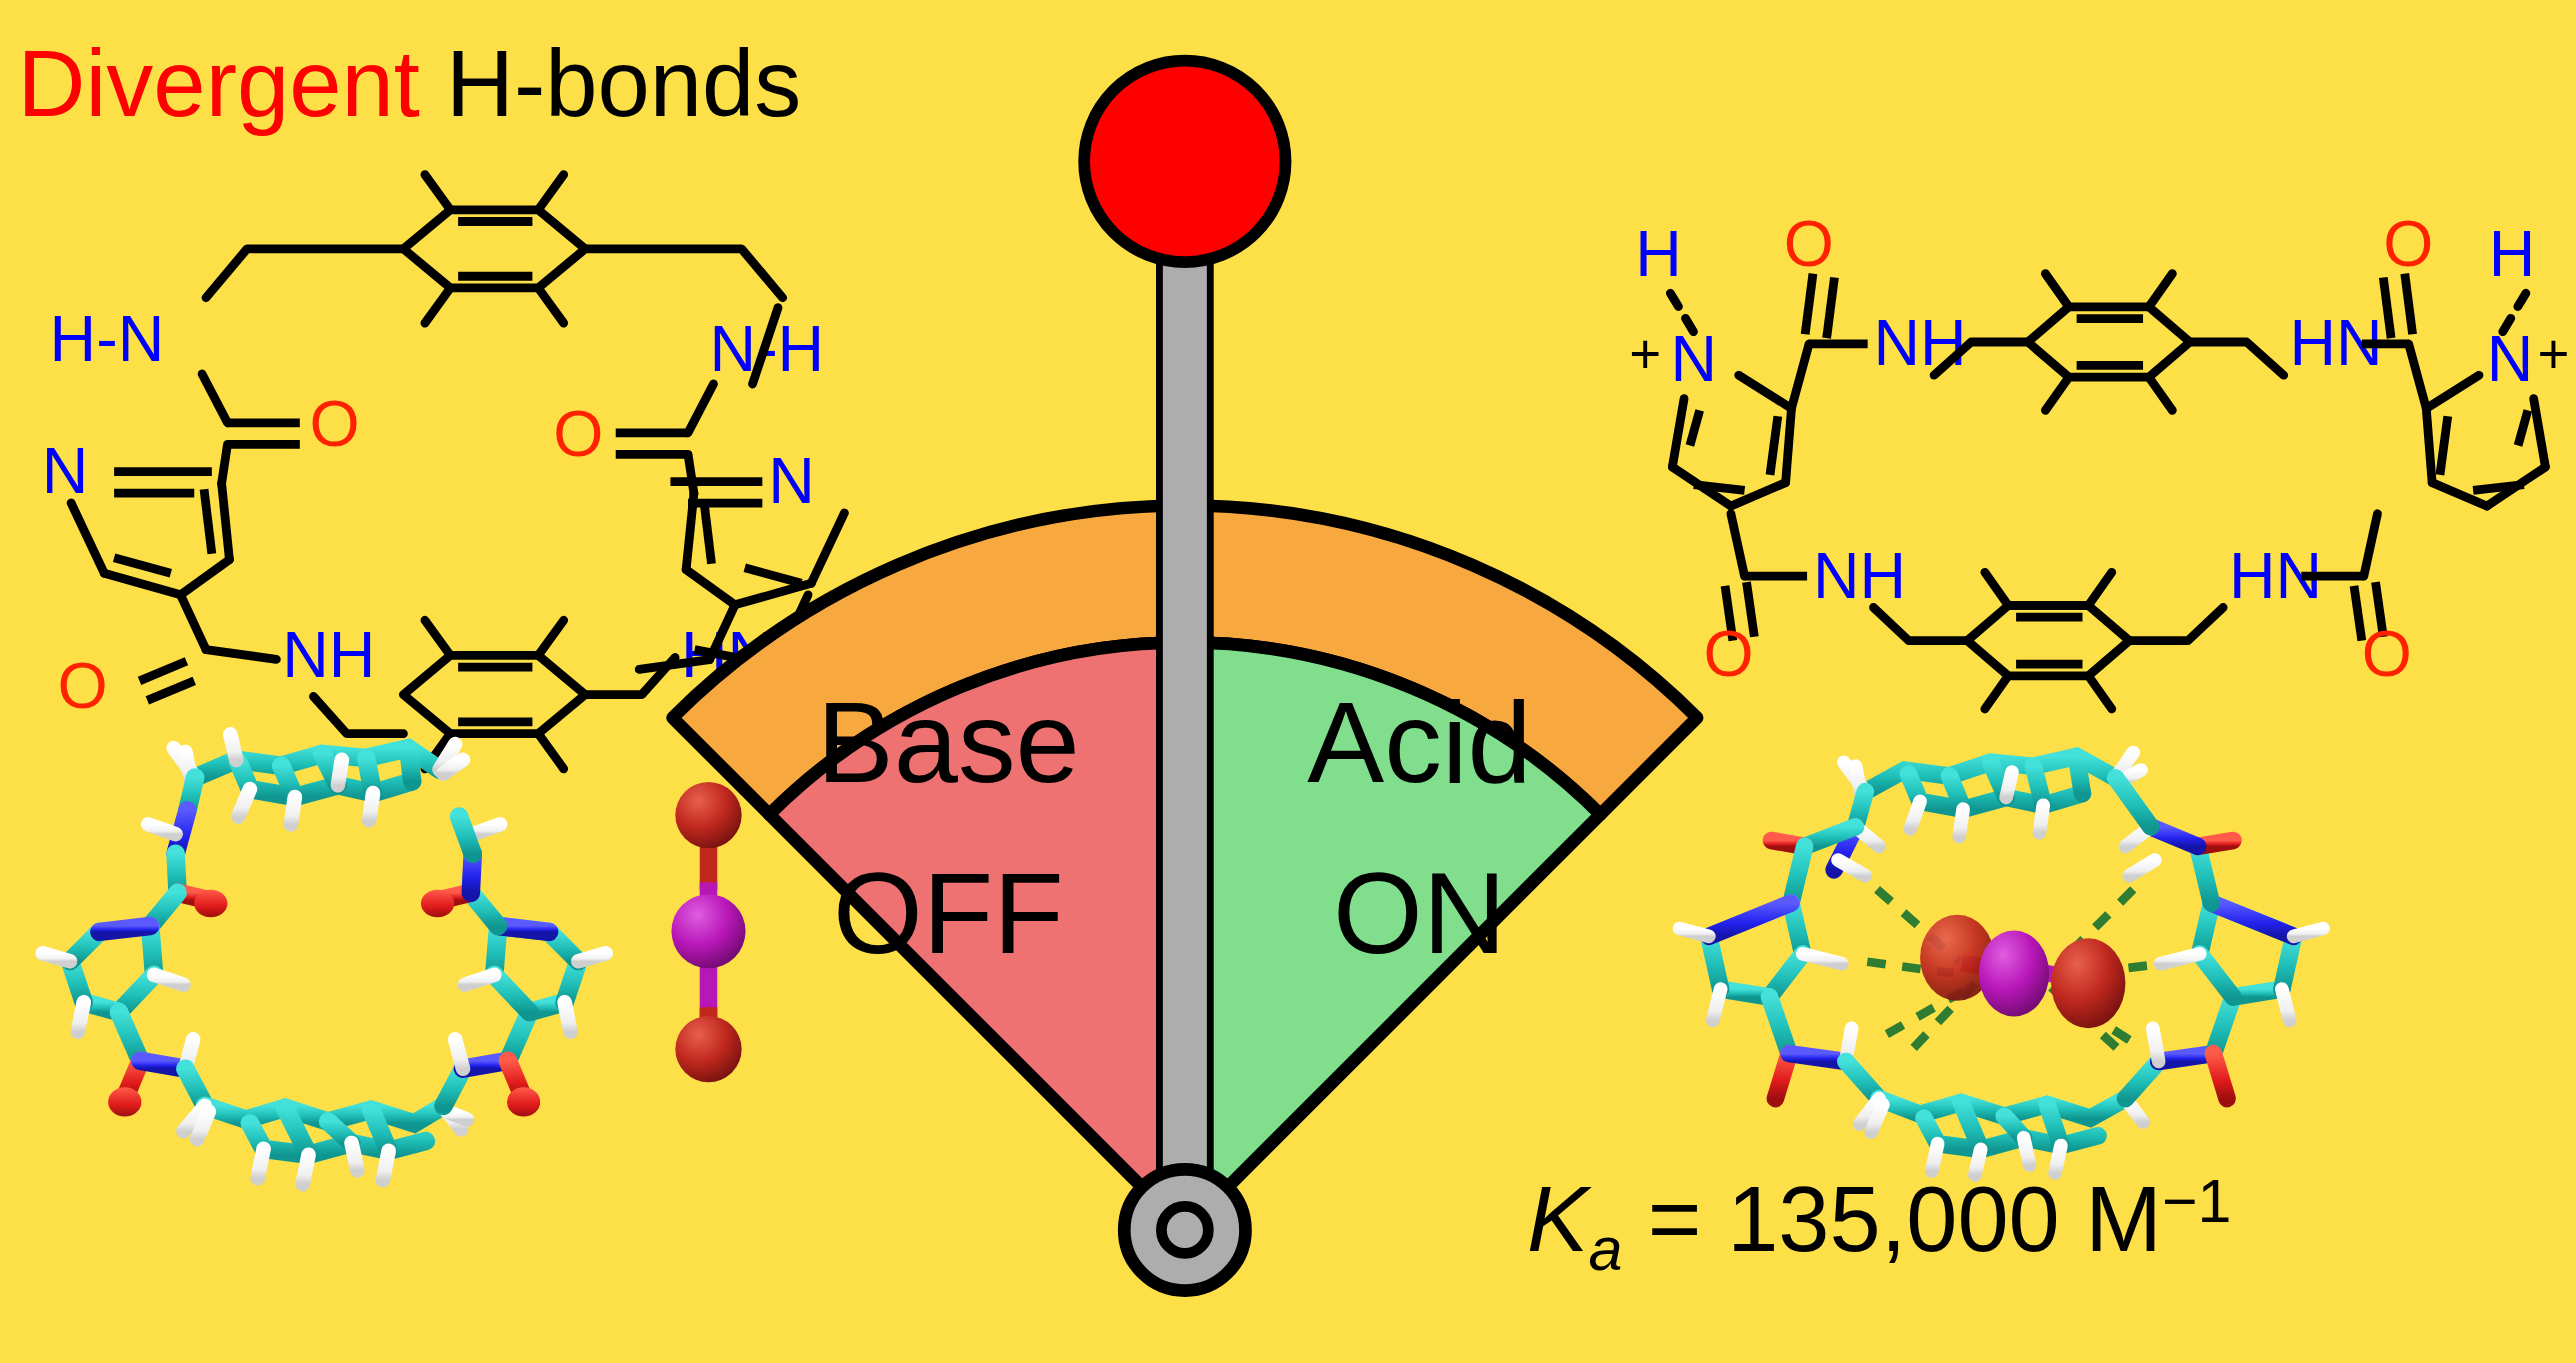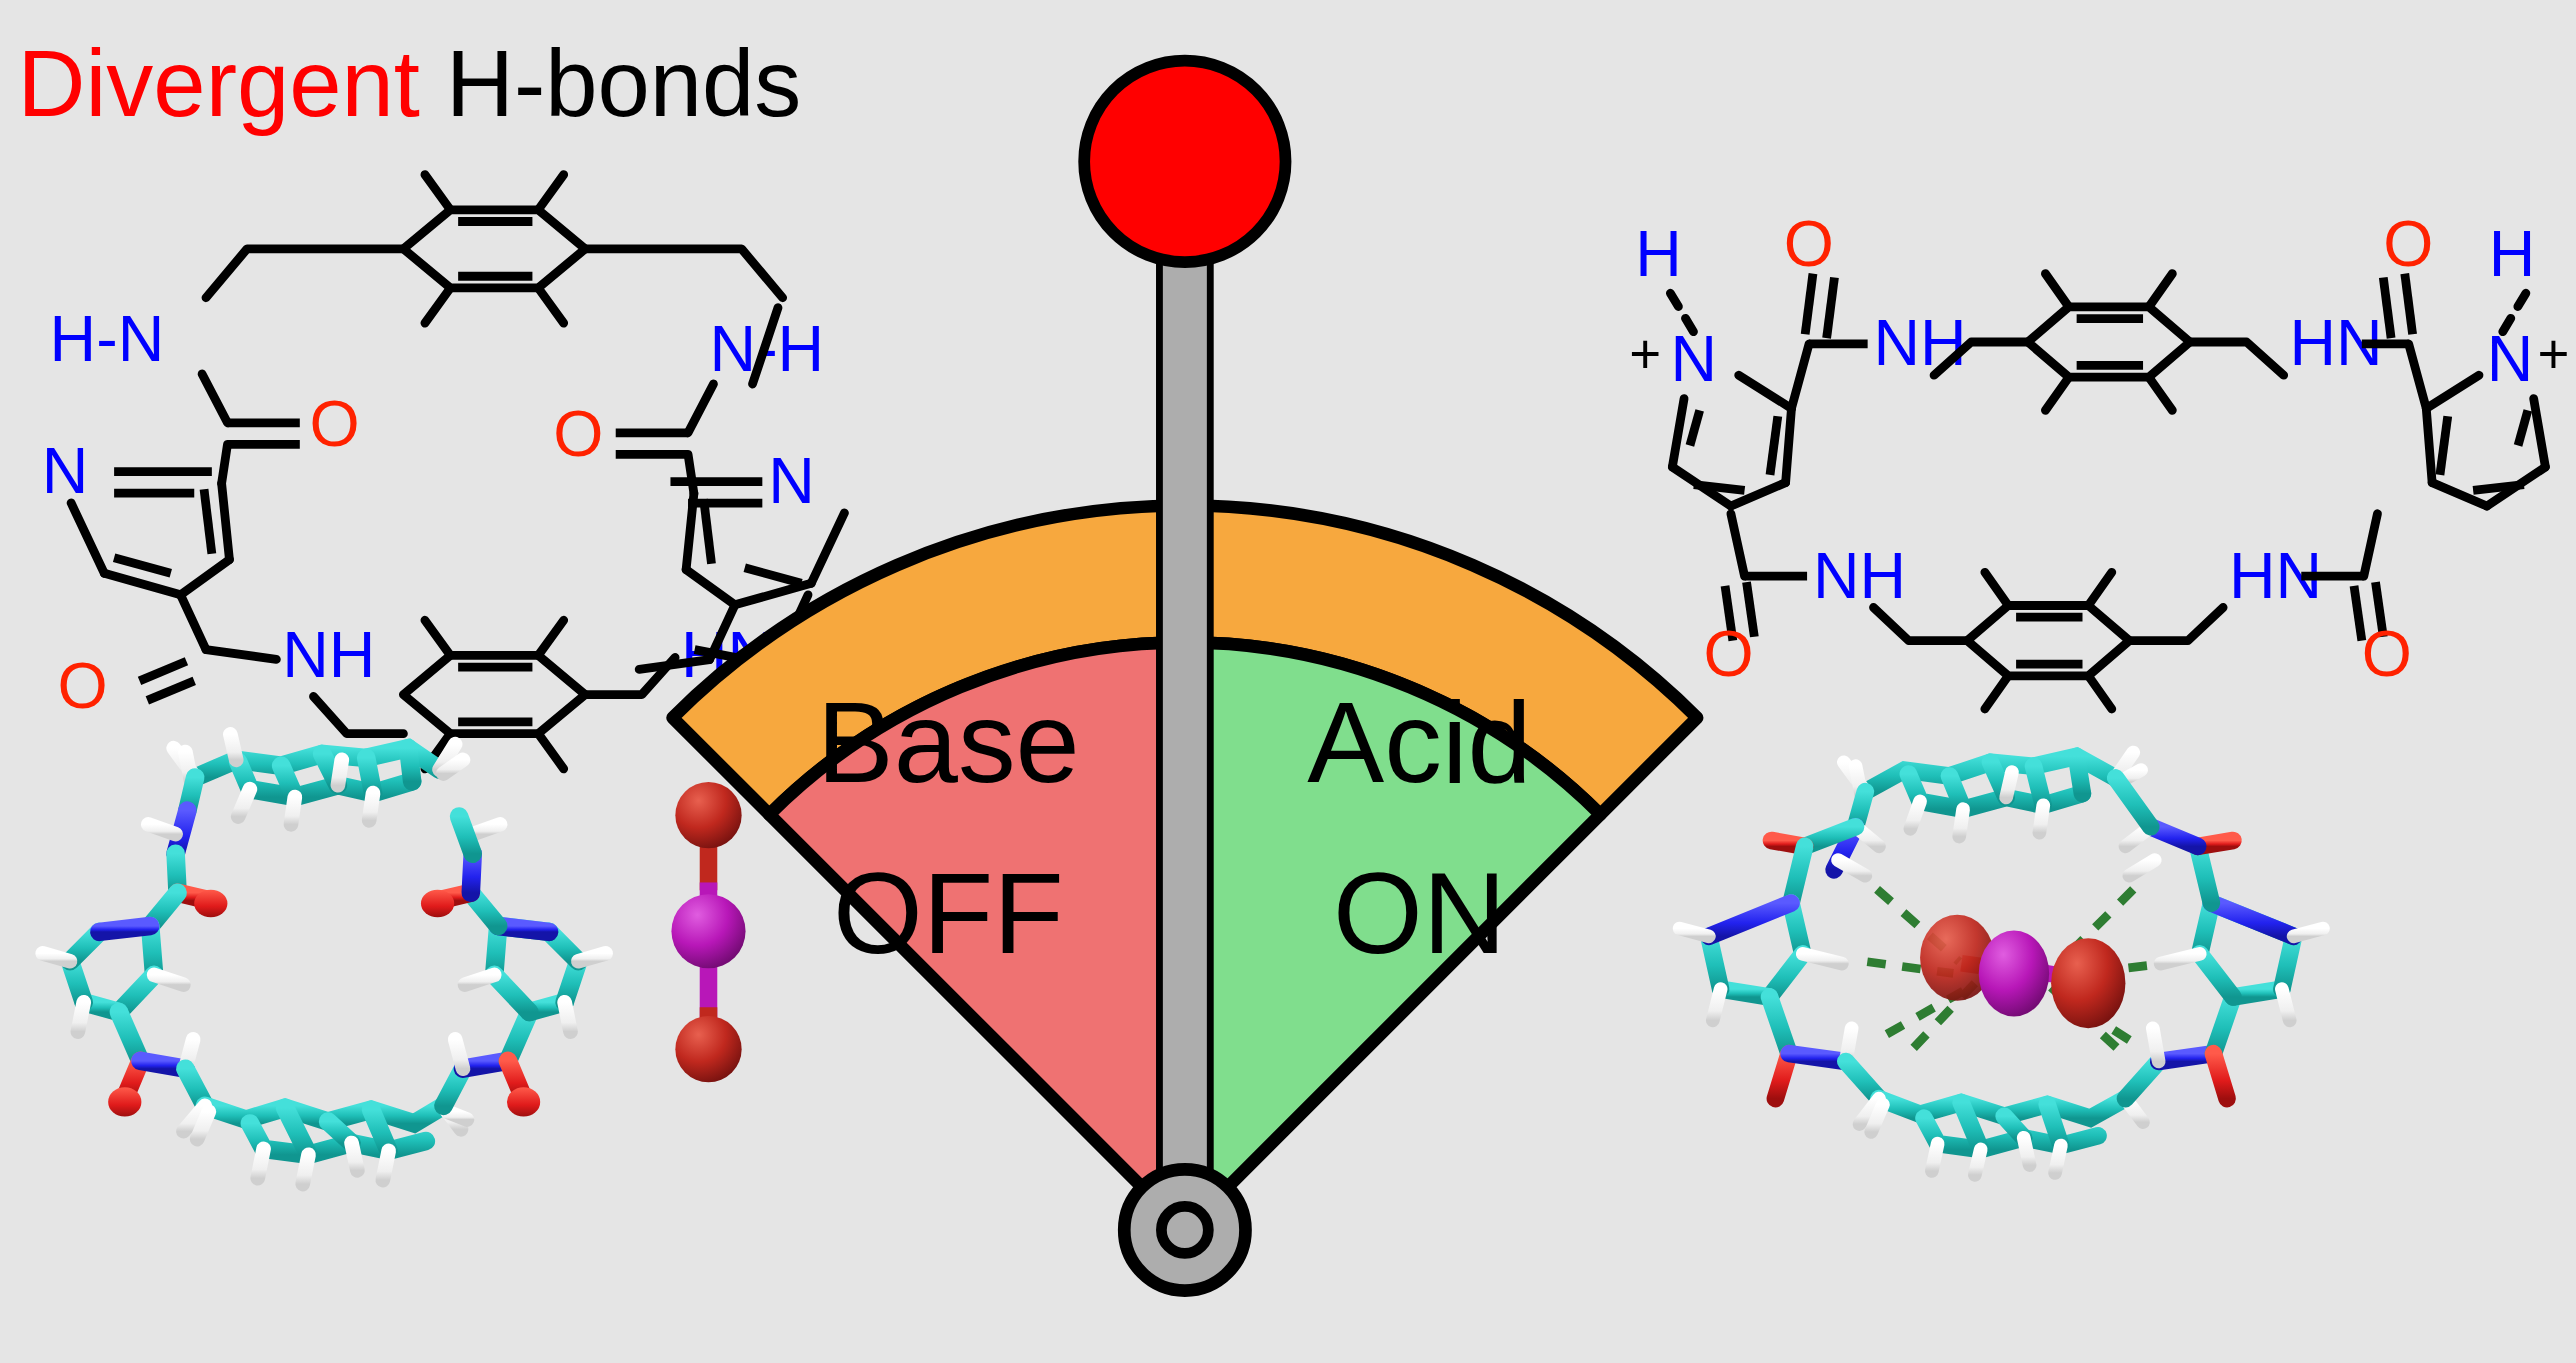--- a/index.html
+++ b/index.html
@@ -1,19 +1,19 @@
 <!DOCTYPE html>
 <html><head>
 <meta charset="utf-8">
 <title>Graphical Abstract</title>
 <style>
   html,body{margin:0;padding:0;background:#fff;}
   body{width:2576px;height:1364px;position:relative;overflow:hidden;
        font-family:"Liberation Sans","DejaVu Sans",sans-serif;}
-  .fig{position:absolute;inset:0;width:2576px;height:1364px;background:#e5e5e5;}
+  .fig{position:absolute;inset:0;width:2576px;height:1364px;background:#fde047;}
   .abs{position:absolute;}
 
   
   .title{
     position:absolute;white-space:nowrap;font-size:94px;line-height:1;
     font-family:"Liberation Sans","DejaVu Sans",sans-serif;font-weight:400;
   }
   #title-left{left:17.6px;top:37px;}
   #title-right{left:1422px;top:37px;}
   .t-div{color:#FF0000;}
@@ -641,15 +641,16 @@
     </g>
 
     <rect x="398" y="282" width="72" height="17" fill="#C0281E" transform="rotate(8 434 290)"></rect>
     <rect x="452" y="288" width="78" height="17" fill="#B817B8" transform="rotate(10 490 296)"></rect>
     <ellipse cx="394" cy="280" rx="38" ry="44" fill="url(#rA2)" opacity="0.92"></ellipse>
     <ellipse cx="452" cy="296" rx="36" ry="44" fill="url(#rB2)"></ellipse>
     <ellipse cx="528" cy="306" rx="38" ry="46" fill="url(#rA2)"></ellipse>
   </svg>
 
 
+  <div class="caption" id="caption-right"><span class="ital">K</span><span class="sub">a</span><span> = </span><span>135,000 M</span><span class="sup">−1</span></div>
 
 </div>
 
 
 </body></html>

